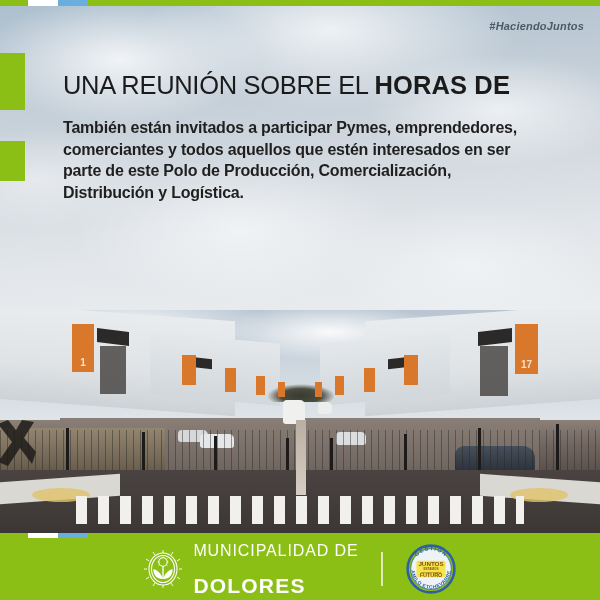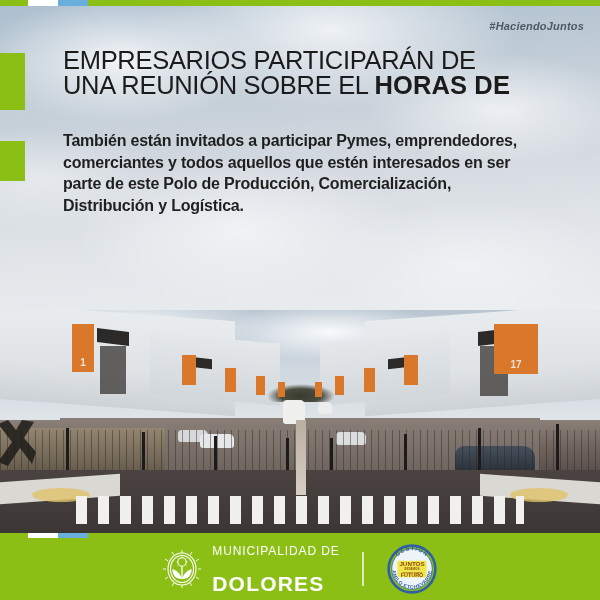--- a/index.html
+++ b/index.html
@@ -52,21 +52,21 @@
     letter-spacing:-.3px; font-weight:400;
   }
   .headline .bold { font-weight:bold; letter-spacing:.1px; }
 
   .meta {
     margin-top:17px; font-size:16.5px; line-height:19px;
     font-weight:bold; color:#1b1b1b; letter-spacing:-.1px;
   }
 
   .body {
-    margin-top:32px; font-size:16px; line-height:21.5px;
+    margin-top:19px; font-size:16px; line-height:21.5px;
     font-weight:bold; color:#1f1f1f; letter-spacing:-.2px;
     width:470px;
   }
 
   
   .photo {
     position:absolute; left:0; top:310px; width:600px; height:225px;
     overflow:hidden; z-index:10; background:#cfd4d8;
   }
   .ph-sky {
@@ -80,21 +80,21 @@
   .wh { position:absolute; background:linear-gradient(180deg,#e9ecee 0%, #dfe3e6 60%, #cdd2d6 100%); }
   .wh-l { left:-20px; top:2px; width:255px; height:95px; transform:skewY(4.2deg); }
   .wh-r { right:-20px; top:2px; width:255px; height:95px; transform:skewY(-4.2deg); }
   .wh-l2 { left:150px; top:28px; width:130px; height:62px; transform:skewY(5deg); background:linear-gradient(180deg,#e4e8eb,#d2d7db); }
   .wh-r2 { right:150px; top:28px; width:130px; height:62px; transform:skewY(-5deg); background:linear-gradient(180deg,#e4e8eb,#d2d7db); }
 
   .pylon { position:absolute; background:#d9772b; }
   .pylon .num { position:absolute; left:0; right:0; bottom:4px; text-align:center; color:#f3e2d2; font-weight:bold; }
   .p1  { left:72px;  top:14px; width:22px; height:48px; }
   .p1 .num { font-size:10px; }
-  .p17 { right:62px; top:14px; width:44px; height:50px; }
+  .p17 { right:62px; top:14px; width:23px; height:50px; }
   .p17 .num { font-size:10px; }
   .pm  { position:absolute; background:#d9772b; }
   .pm1 { left:182px; top:45px; width:14px; height:30px; }
   .pm2 { left:225px; top:58px; width:11px; height:24px; }
   .pm3 { left:256px; top:66px; width:9px;  height:19px; }
   .pm4 { left:278px; top:72px; width:7px;  height:15px; }
   .pm5 { right:182px; top:45px; width:14px; height:30px; }
   .pm6 { right:225px; top:58px; width:11px; height:24px; }
   .pm7 { right:256px; top:66px; width:9px;  height:19px; }
   .pm8 { right:278px; top:72px; width:7px;  height:15px; }
@@ -142,21 +142,21 @@
   .footer { position:absolute; left:0; bottom:0; width:600px; height:67px;
             background:#8cbf16; z-index:25; }
   .footer .seg-white { position:absolute; left:28px; top:0; width:30px; height:5px; background:#ffffff; }
   .footer .seg-blue  { position:absolute; left:58px; top:0; width:30px; height:5px; background:#6aaedd; }
 
   .footer-inner { position:absolute; left:0; top:5px; width:600px; height:62px;
                   display:flex; align-items:center; justify-content:center; gap:22px; }
 
   .muni { display:flex; align-items:center; gap:10px; }
   .muni-text { color:#ffffff; line-height:1; }
-  .muni-text .l1 { font-size:12px; letter-spacing:.9px; display:block; }
+  .muni-text .l1 { font-size:16px; letter-spacing:.9px; display:block; }
   .muni-text .l2 { font-size:21px; font-weight:bold; letter-spacing:1.2px; display:block; margin-top:16px; }
   .divider { width:2px; height:34px; background:rgba(255,255,255,.7); }
 
   .seal { width:52px; height:52px; }
 
   svg { display:block; }
 </style>
 </head>
 <body>
 
@@ -170,21 +170,21 @@
   <div class="sky"></div>
   <div class="sky-veil"></div>
 
   <div class="accent accent-1"></div>
   <div class="accent accent-2"></div>
 
   <div class="hashtag">#HaciendoJuntos</div>
 
   <div class="content">
     <div class="headline">
-      <span>EMPRESARIOS PARTICIPARÁN DE</span><br>
+      <br>
       <span>UNA REUNIÓN SOBRE EL </span><span class="bold">HORAS DE</span><br>
     </div>
 
 
     <div class="body">También están invitados a participar Pymes, emprendedores, comerciantes y todos aquellos que estén interesados en ser parte de este Polo de Producción, Comercialización, Distribución y Logística.</div>
   </div>
 
   <div class="photo">
     <div class="ph-sky"></div>
 

